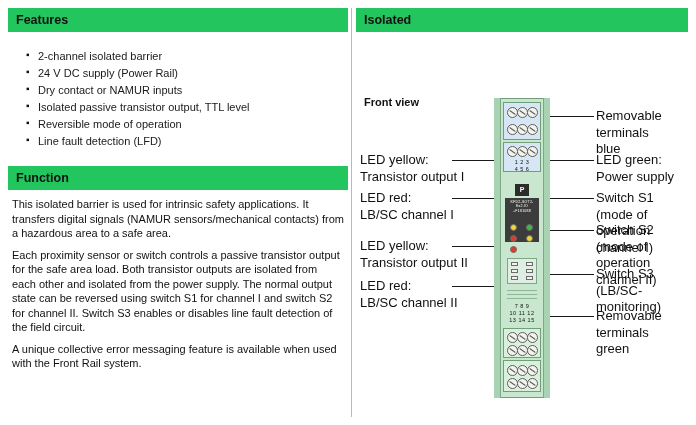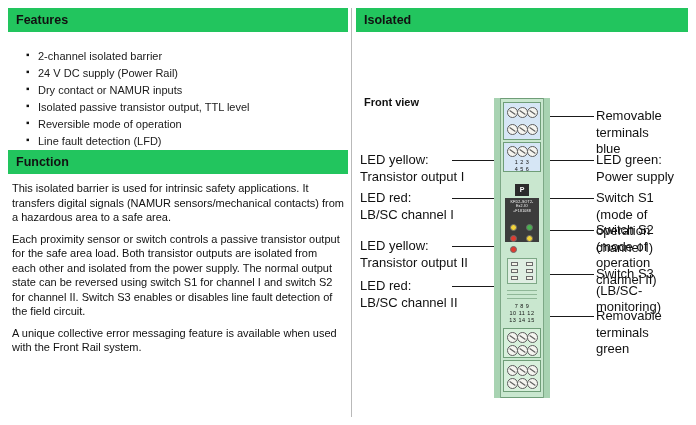--- a/index.html
+++ b/index.html
@@ -72,21 +72,21 @@
   }
   ul.features li:before {
     content: "\25AA";
     position: absolute;
     left: -2px;
     top: -1px;
     font-size: 10px;
     color: #111;
   }
   .fn-head {
-    margin-top: 0;
+    margin-top: 16px;
   }
 
   
   .assembly {
     position: relative;
     width: 332px;
     height: 360px;
     margin-top: 6px;
   }
   .front-view-label {

